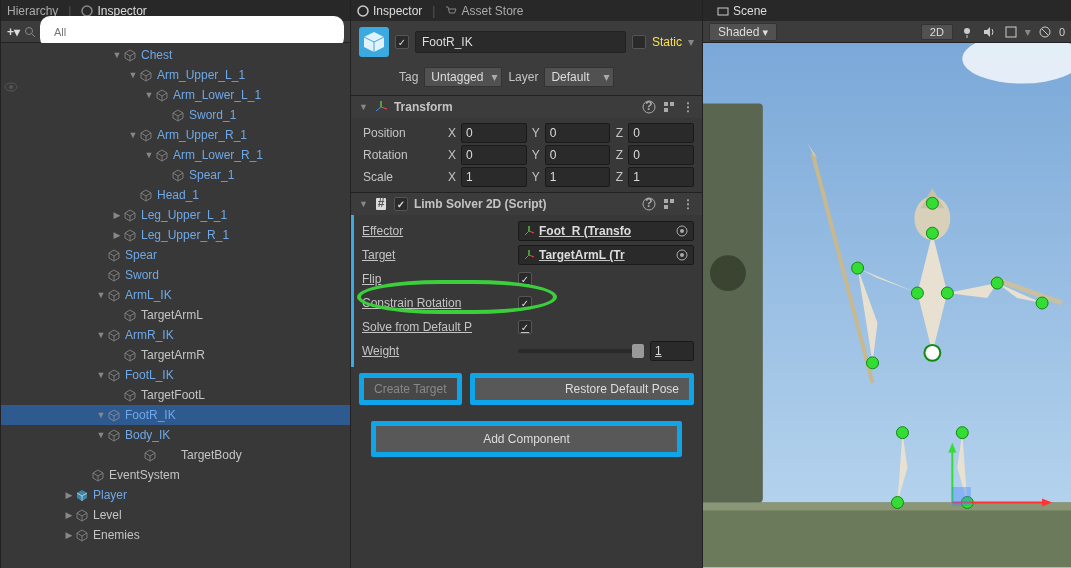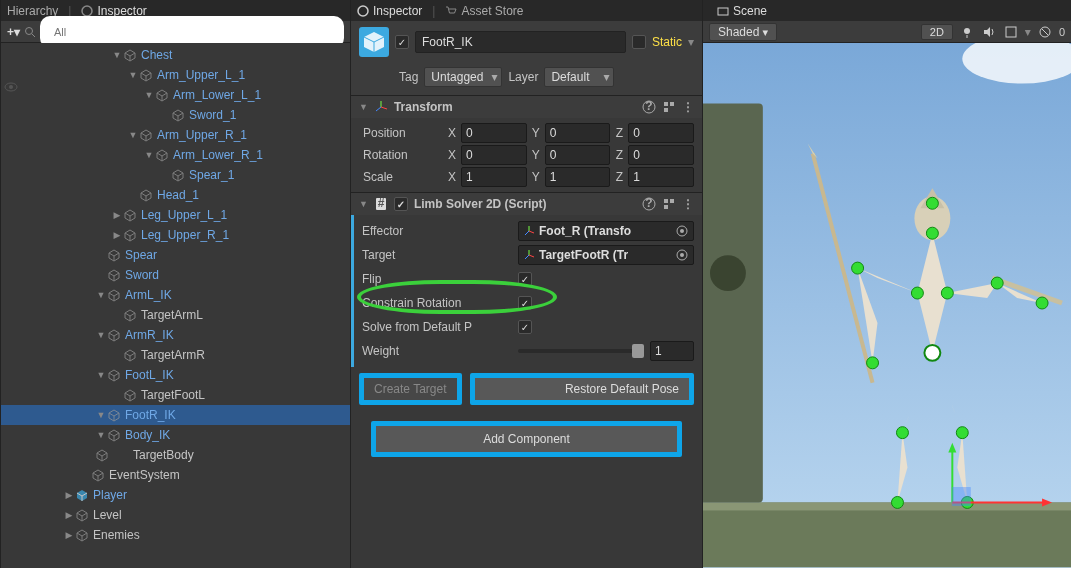--- a/index.html
+++ b/index.html
@@ -36,21 +36,21 @@
   .component { border-top: 1px solid #222; }
   .component-header { display: flex; align-items: center; padding: 4px 8px; gap: 6px; background: #3c3c3c; font-weight: bold; }
   .component-header .foldout { color: #888; font-size: 9px; }
   .component-body { padding: 4px 8px; }
   
   .prop-row { display: flex; align-items: center; height: 22px; gap: 2px; padding-left: 4px; }
   .prop-label { width: 80px; color: #c4c4c4; }
   .axis-label { width: 14px; text-align: center; color: #c4c4c4; }
   .num-input { flex: 1; background: #2a2a2a; border: 1px solid #1a1a1a; color: #ddd; padding: 2px 4px; border-radius: 2px; min-width: 0; width: 10px; }
   
-  .limb-body { border-left: 3px solid #3ca9e0; padding-left: 8px; }
+  .limb-body { border-left: 3px solid #3ca9e0; padding-left: 8px; text-decoration: underline; }
   .lprop { display: flex; align-items: center; height: 24px; gap: 6px; }
   .lprop-label { flex: 0 0 150px; color: #c4c4c4; }
   .obj-field { flex: 1; background: #2a2a2a; border: 1px solid #1a1a1a; border-radius: 2px; padding: 2px 4px; display: flex; align-items: center; gap: 4px; color: #ddd; overflow: hidden; white-space: nowrap; }
   .obj-picker { width: 14px; height: 14px; margin-left: auto; flex-shrink: 0; }
   
   .checkbox { width: 14px; height: 14px; background: #2a2a2a; border: 1px solid #555; border-radius: 2px; display: inline-flex; align-items: center; justify-content: center; color: #ddd; font-size: 10px; }
   .checkbox.checked::after { content: '✓'; }
   
   .slider-row { display: flex; align-items: center; gap: 6px; }
   .slider-track { flex: 1; height: 4px; background: #2a2a2a; border-radius: 2px; position: relative; }
@@ -269,21 +269,21 @@
       </div>
       <div class="tree-item blue" style="padding-left: 94px;">
         <span class="tree-arrow">▼</span>
         <svg class="tree-icon" viewBox="0 0 14 14">
           <polygon points="7,2 12,5 12,10 7,13 2,10 2,5" fill="none" stroke="#999"></polygon>
           <polyline points="2,5 7,8 12,5" stroke="#999" fill="none"></polyline>
           <line x1="7" y1="8" x2="7" y2="13" stroke="#999"></line>
         </svg>
         <span>Body_IK</span>
       </div>
-      <div class="tree-item" style="padding-left: 62px; gap: 20px;">
+      <div class="tree-item" style="padding-left: 110px; gap: 20px;">
         <span class="tree-arrow"></span>
         <svg class="tree-icon" viewBox="0 0 14 14">
           <polygon points="7,2 12,5 12,10 7,13 2,10 2,5" fill="none" stroke="#999"></polygon>
           <polyline points="2,5 7,8 12,5" stroke="#999" fill="none"></polyline>
           <line x1="7" y1="8" x2="7" y2="13" stroke="#999"></line>
         </svg>
         <span>TargetBody</span>
       </div>
       <div class="tree-item" style="padding-left: 78px;">
         <span class="tree-arrow"></span>
@@ -454,21 +454,21 @@
           </span>
         </div>
       <div class="lprop">
           <span class="lprop-label">Target</span>
           <span class="obj-field">
             <svg width="12" height="12" viewBox="0 0 12 12">
               <line x1="6" y1="6" x2="6" y2="1" stroke="#7f4"></line>
               <line x1="6" y1="6" x2="11" y2="8" stroke="#f44"></line>
               <line x1="6" y1="6" x2="2" y2="10" stroke="#48f"></line>
             </svg>
-            <b>TargetFootR (Tr</b>
+            <b>TargetArmL (Tr</b>
             <svg class="obj-picker" viewBox="0 0 14 14">
               <circle cx="7" cy="7" r="5" fill="none" stroke="#aaa"></circle>
               <circle cx="7" cy="7" r="2" fill="#aaa"></circle>
             </svg>
           </span>
         </div>
       <div class="lprop">
           <span class="lprop-label">Flip</span>
           <span class="checkbox checked"></span>
         </div>

